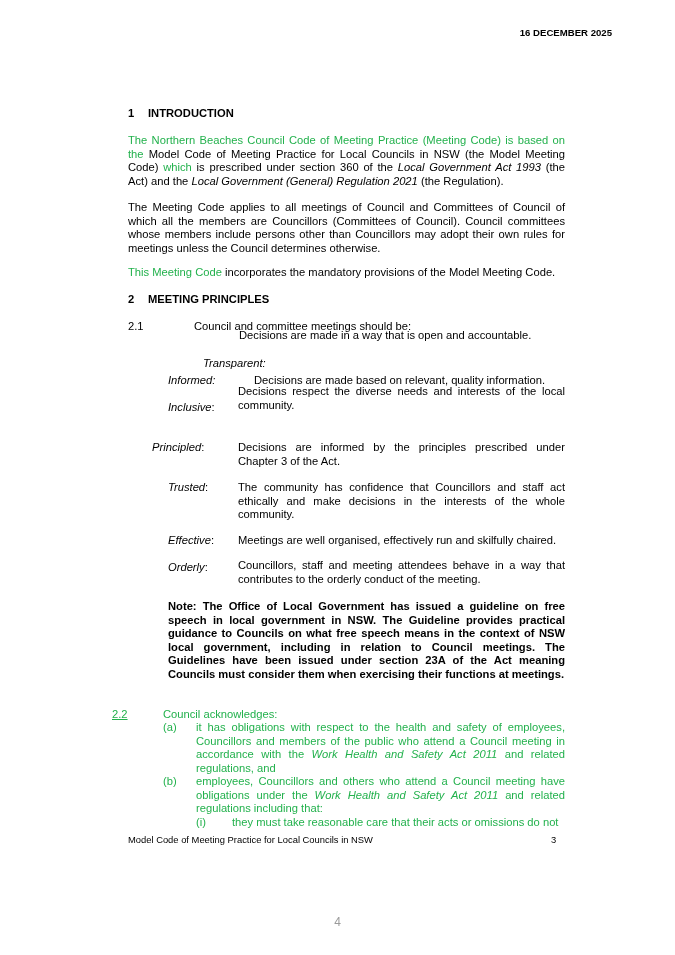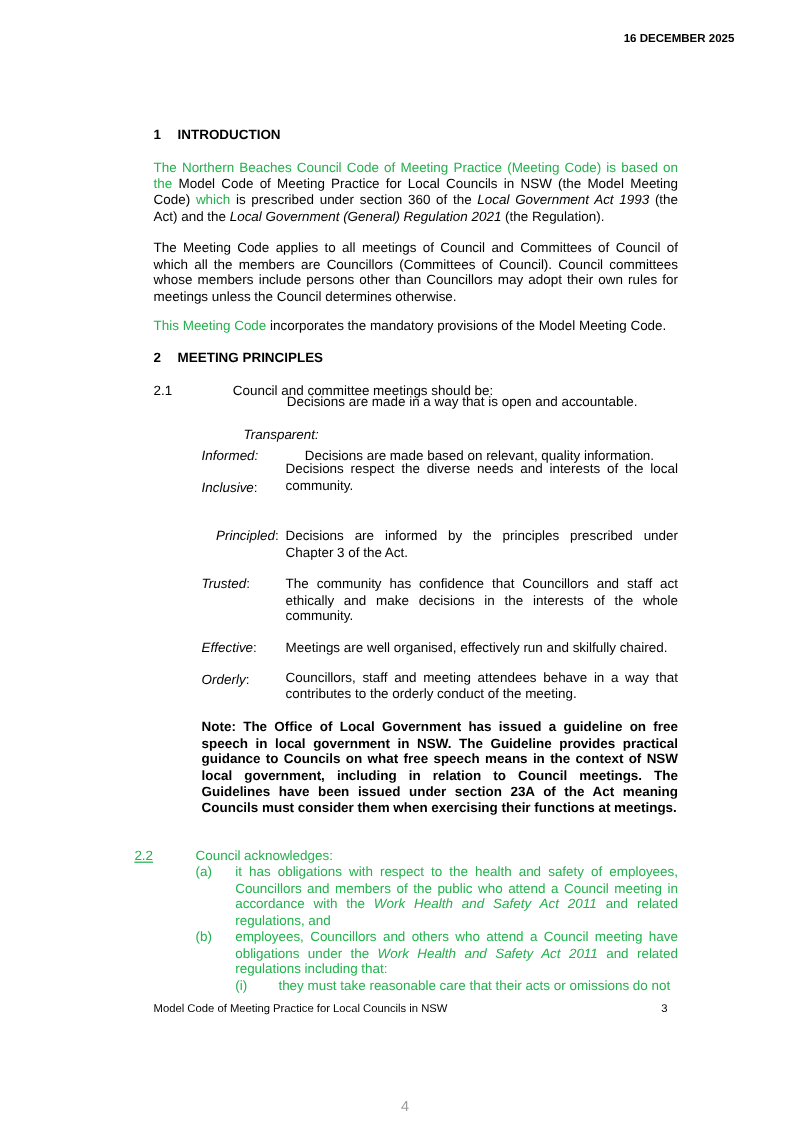--- a/index.html
+++ b/index.html
@@ -45,21 +45,21 @@
 <div class="abs body" style="left:128px; top:320px;">2.1</div>
 <div class="abs body" style="left:168px; top:320px;margin-left:26px;">Council and committee meetings should be:</div>
 
 <div id="principles">
     <div class="abs body" style="left: 168px; top: 357px; margin-left: 35px;"><i>Transparent:</i></div>
     <div class="abs body just" style="left: 239px; top: 329px; width: 330px; white-space: nowrap;">Decisions are made in a way that is open and accountable.</div>
     <div class="abs body" style="left: 168px; top: 374px;"><i>Informed:</i></div>
     <div class="abs body just" style="left: 238px; top: 374px; width: 327px; padding-left: 16px;">Decisions are made based on relevant, quality information.</div>
     <div class="abs body" style="left: 168px; top: 401px;"><i>Inclusive</i><span>:</span></div>
     <div class="abs body just" style="left: 238px; top: 385px; width: 327px;">Decisions respect the diverse needs and interests of the local community.</div>
-    <div class="abs body" style="left: 180px; top: 441px;"><i>Principled</i><span>:</span></div>
+    <div class="abs body" style="left: 152px; top: 441px;"><i>Principled</i><span>:</span></div>
     <div class="abs body just" style="left: 238px; top: 441px; width: 327px;">Decisions are informed by the principles prescribed under Chapter 3 of the Act.</div>
     <div class="abs body" style="left: 168px; top: 481px;"><i>Trusted</i><span>:</span></div>
     <div class="abs body just" style="left: 238px; top: 481px; width: 327px;">The community has confidence that Councillors and staff act ethically and make decisions in the interests of the whole community.</div>
     <div class="abs body" style="left: 168px; top: 534px;"><i>Effective</i><span>:</span></div>
     <div class="abs body just" style="left: 238px; top: 534px; width: 327px;">Meetings are well organised, effectively run and skilfully chaired.</div>
     <div class="abs body" style="left: 168px; top: 561px;"><i>Orderly</i><span>:</span></div>
     <div class="abs body just" style="left: 238px; top: 559px; width: 327px;">Councillors, staff and meeting attendees behave in a way that contributes to the orderly conduct of the meeting.</div>
   </div>
 
 <div class="abs note" style="left:168px; top:600px; width:397px;">Note: The Office of Local Government has issued a guideline on free speech in local government in NSW. The Guideline provides practical guidance to Councils on what free speech means in the context of NSW local government, including in relation to Council meetings. The Guidelines have been issued under section 23A of the Act meaning Councils must consider them when exercising their functions at meetings.</div>

